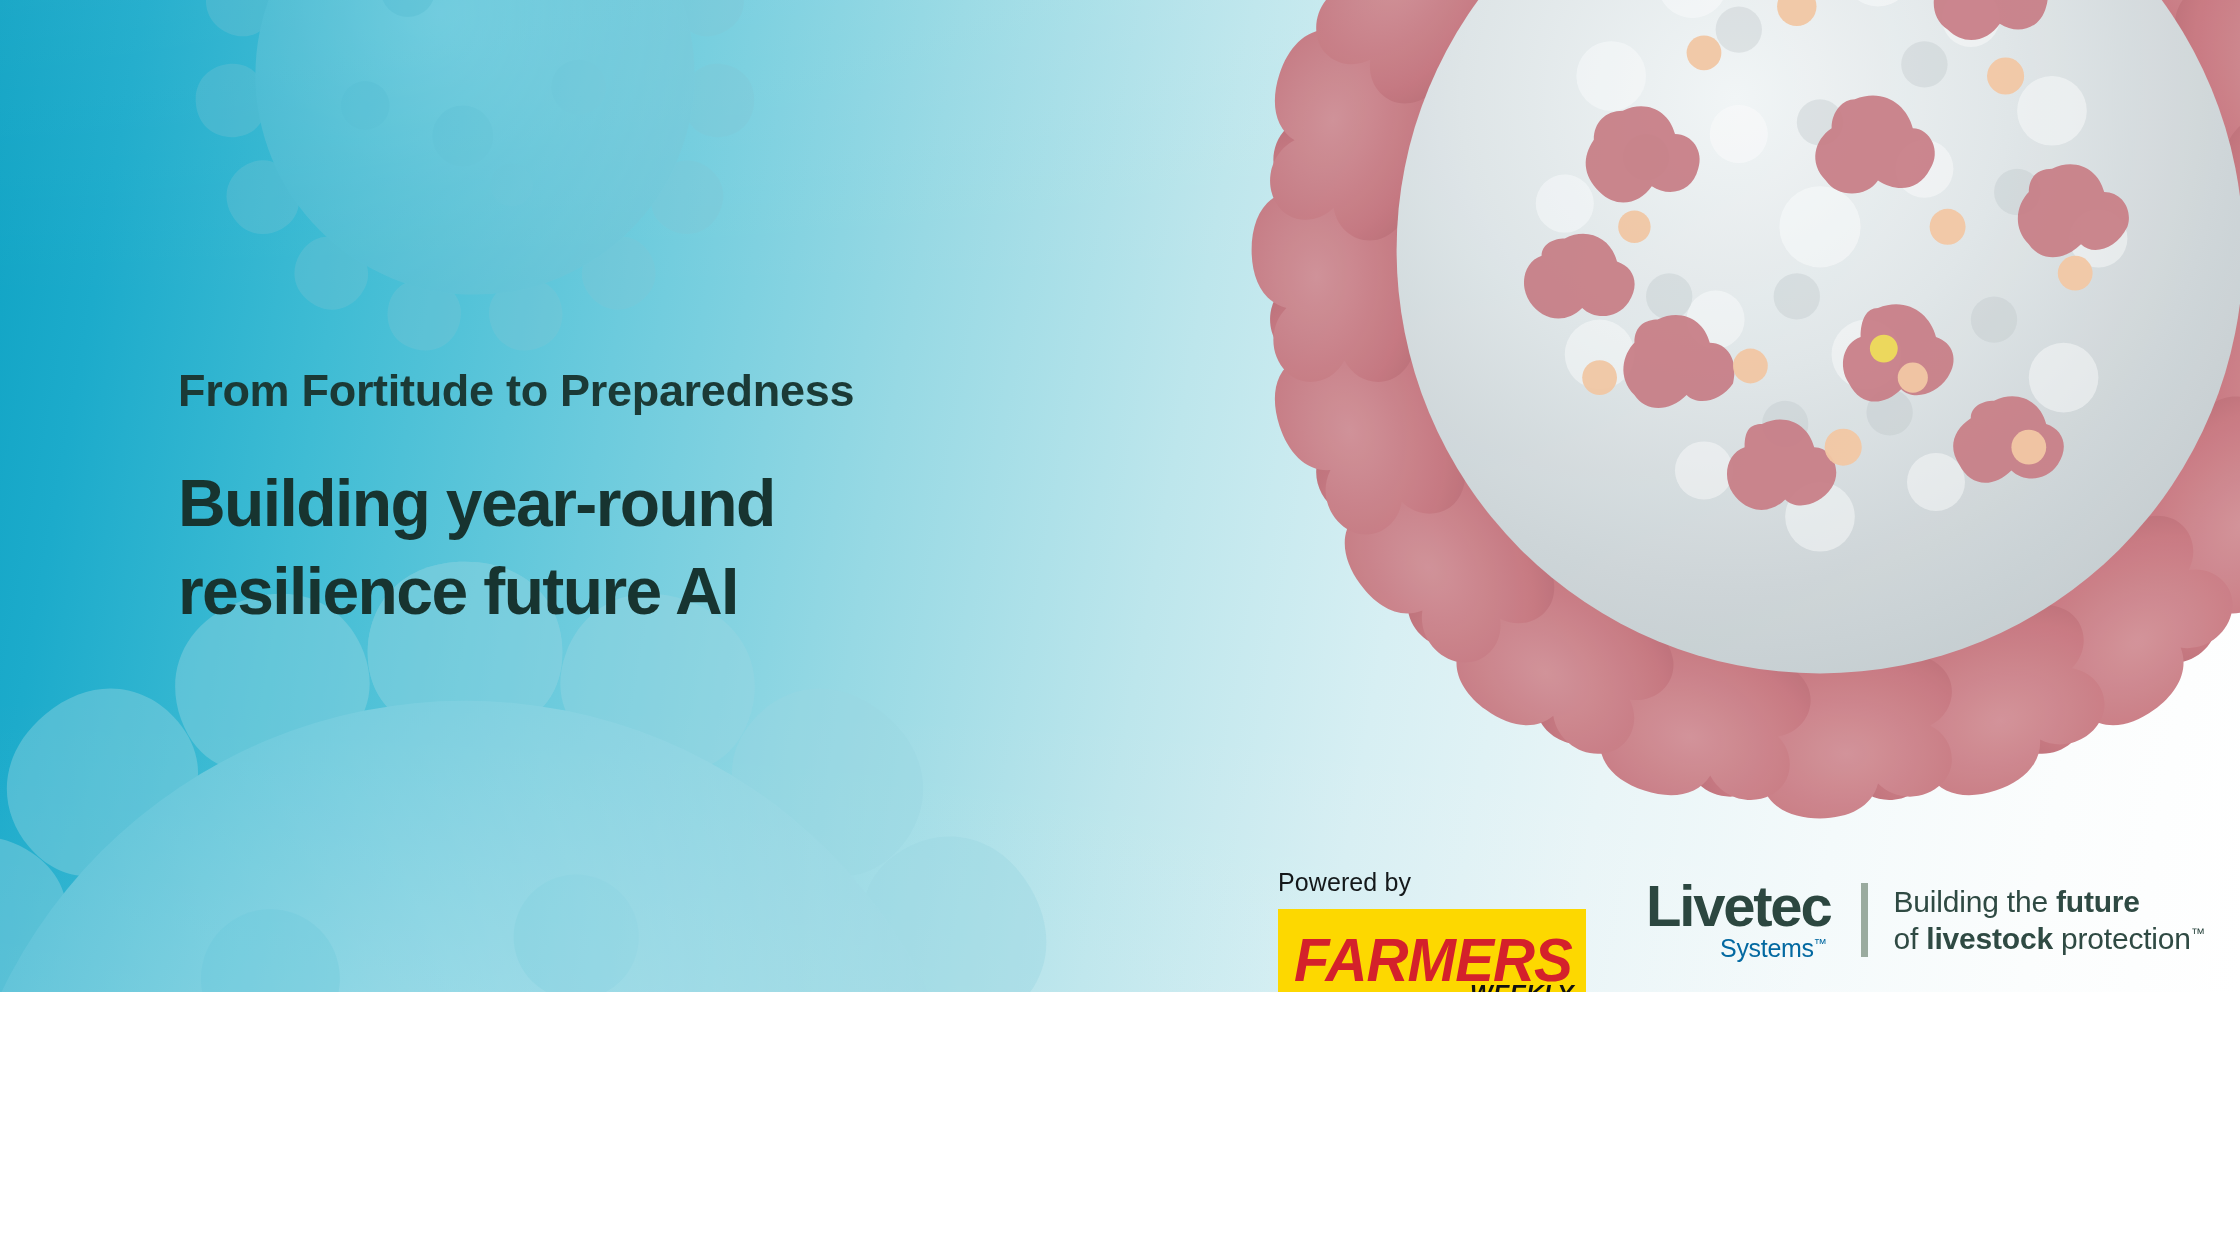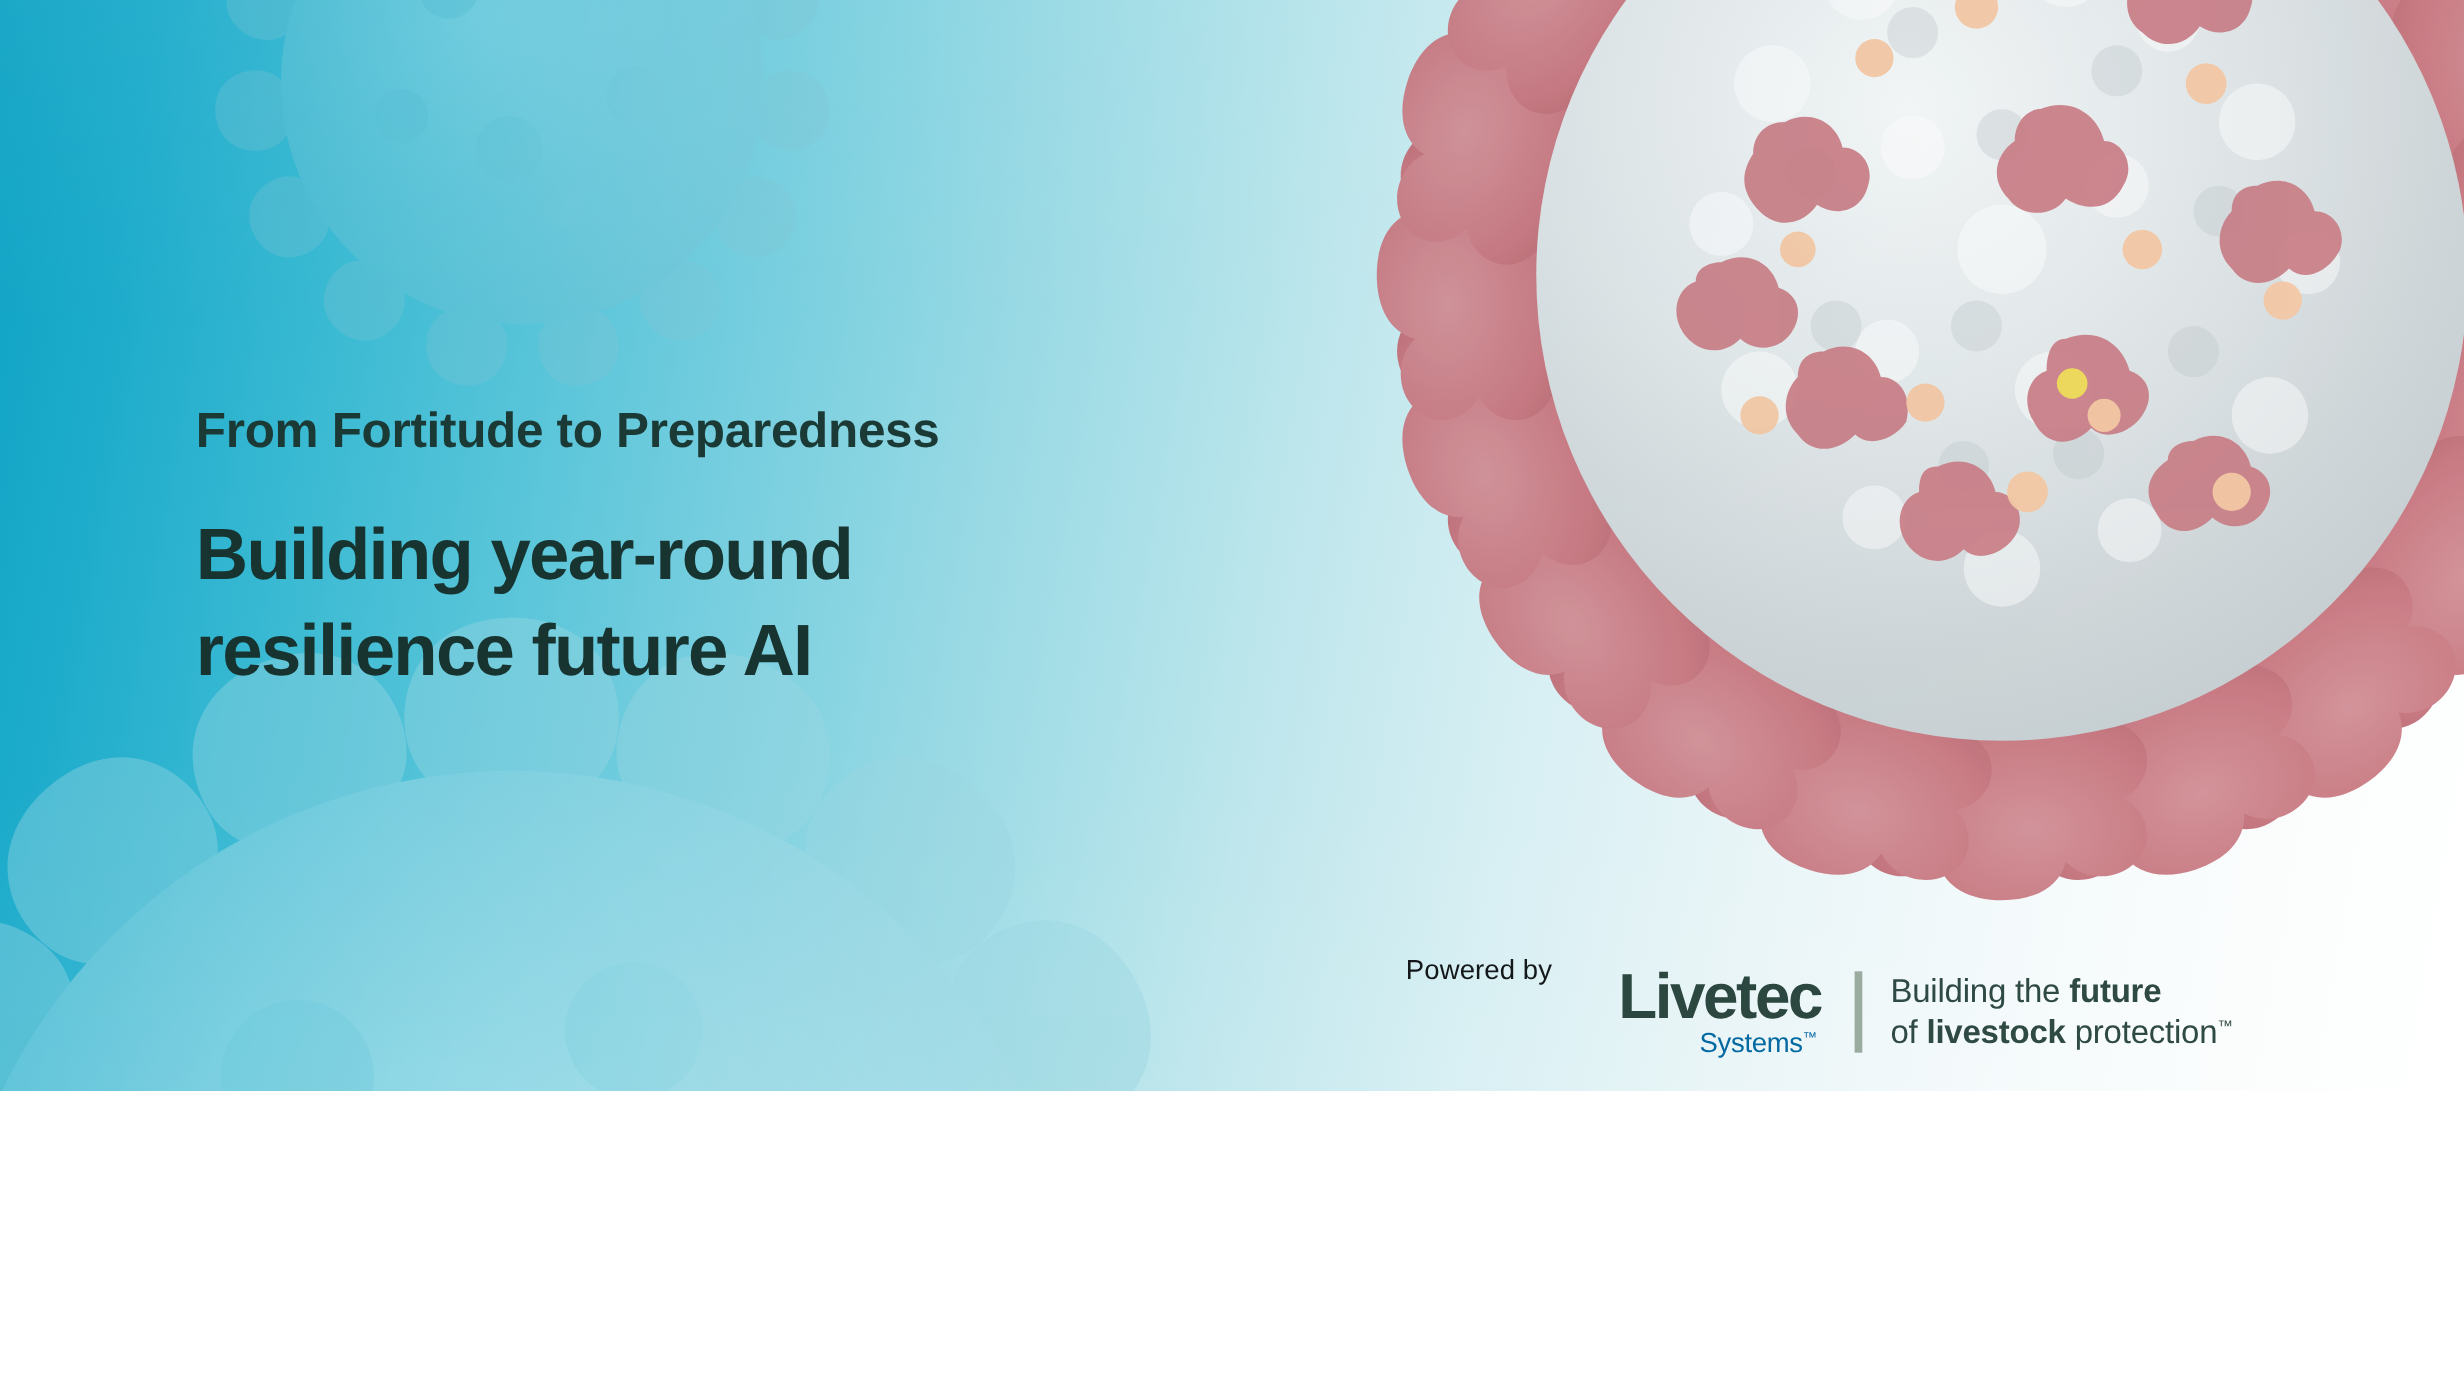--- a/index.html
+++ b/index.html
@@ -385,20 +385,29 @@
     <h1 class="headline">
       <span class="ln">Building year-round</span>
       <span class="ln">resilience future AI</span>
     </h1>
   </div>
 
   <div class="logo-strip">
 
     <div class="logo-group">
       <div class="logo-kicker">Powered by</div>
+      <div class="fw-mark">
+        <svg viewBox="0 0 308 128" aria-hidden="true">
+          <rect x="0" y="0" width="308" height="98" fill="#fdd800"></rect>
+          <text x="16" y="72" font-family="Liberation Sans, sans-serif" font-size="62" font-weight="700" font-style="italic" fill="#d4212b" letter-spacing="-1" textLength="278" lengthAdjust="spacingAndGlyphs">FARMERS</text>
+          <text x="192" y="93" font-family="Liberation Sans, sans-serif" font-size="23" font-weight="700" font-style="italic" fill="#111111" letter-spacing="0.5" textLength="104" lengthAdjust="spacingAndGlyphs">WEEKLY</text>
+          <path d="M0 101 C70 92, 150 118, 230 113 C268 111, 292 106, 308 101 L308 118 C292 123, 268 128, 230 126 C150 122, 70 104, 0 114 Z" fill="#c8102e"></path>
+          <path d="M0 99 C70 90, 150 116, 230 111 C268 109, 292 104, 308 99 L308 104 C292 109, 268 113, 230 115 C150 120, 70 96, 0 106 Z" fill="#ffffff" opacity="0.9"></path>
+        </svg>
+      </div>
     </div>
 
     <div class="logo-group">
       <div class="lv-lockup">
         <div class="lv-word">
           <span class="lv-name">Livetec</span>
           <span class="lv-sub"><span>Systems</span><sup>™</sup></span>
         </div>
         <div class="lv-divider"></div>
         <div class="lv-tag">

